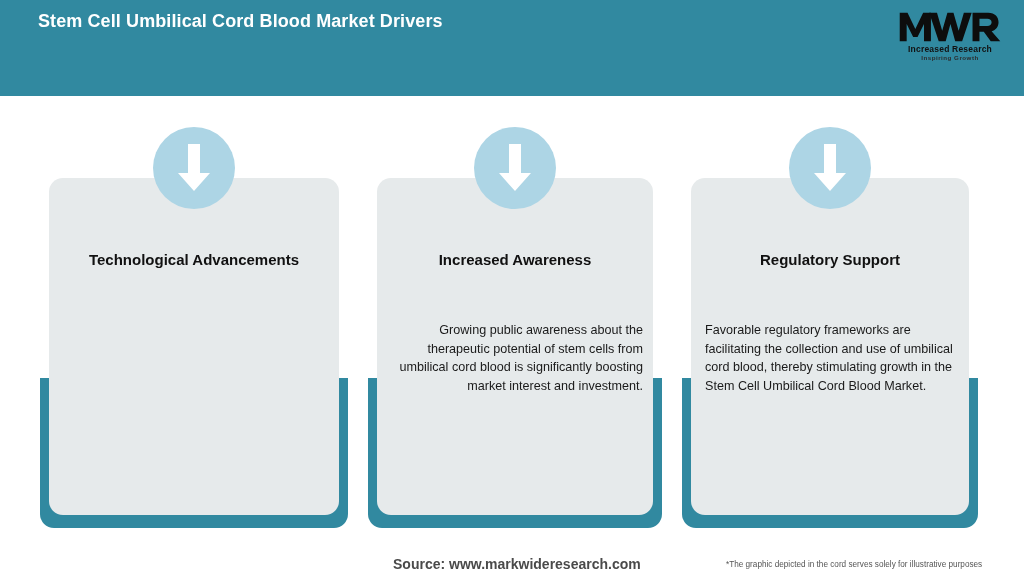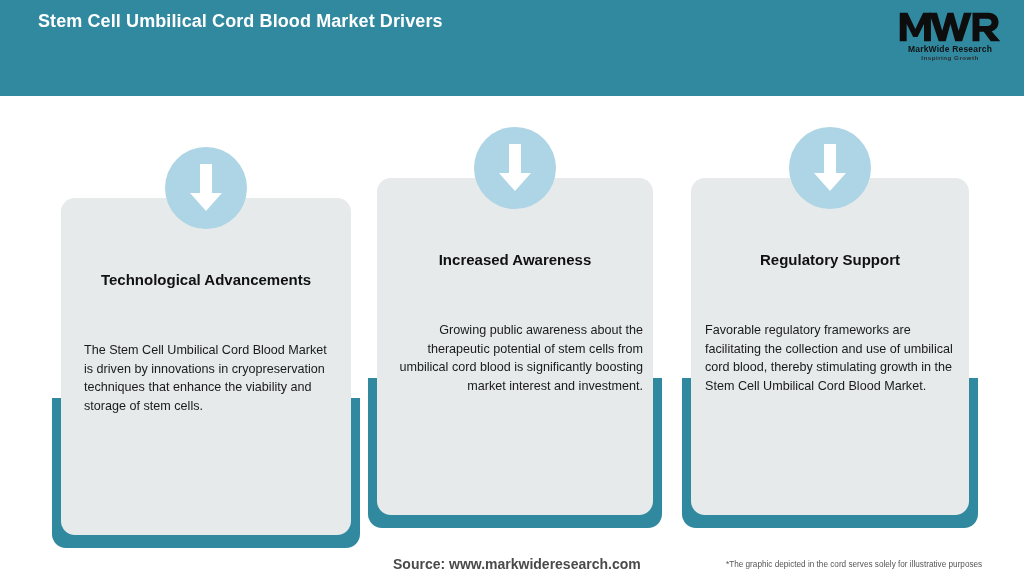--- a/index.html
+++ b/index.html
@@ -71,21 +71,21 @@
     left: 0;
     top: 96px;
     width: 1024px;
     height: 480px;
   }
   .card-unit {
     position: absolute;
     top: 0;
     height: 460px;
   }
-  .card-unit.c0 { left: 52px;  width: 308px; margin-top: 20px; }
+  .card-unit.c0 { left: 40px;  width: 308px; }
   .card-unit.c1 { left: 368px; width: 294px; }
   .card-unit.c2 { left: 682px; width: 296px; }
 
   
   .frame {
     position: absolute;
     left: 0;
     bottom: 28px;
     width: 100%;
     height: 150px;
@@ -175,32 +175,31 @@
     <svg class="logo-mark" viewBox="0 0 120 38">
       <g fill="#0d0d0d">
 
         <path d="M2 36 L2 3 L11 3 L20 22 L29 3 L38 3 L38 36 L30 36 L30 16 L22.5 31 L17.5 31 L10 16 L10 36 Z"></path>
 
         <path d="M36 3 L45 3 L51 24 L57 3 L64 3 L70 24 L76 3 L85 3 L74 36 L66 36 L60.5 16 L55 36 L47 36 Z"></path>
 
         <path d="M86 3 L104 3 C112 3 116 8 116 14 C116 19 113 23 108 24.5 L118 36 L107 36 L99 25 L94 25 L94 36 L86 36 Z M94 10 L94 18.5 L103 18.5 C106 18.5 108 17 108 14.2 C108 11.5 106 10 103 10 Z"></path>
       </g>
     </svg>
-    <div class="logo-name">MarkWide Research</div>
+    <div class="logo-name">Increased Research</div>
     <div class="logo-tag">Inspiring Growth</div>
   </div>
 </div>
 
 <div class="cards">
 
   <div class="card-unit c0">
     <div class="frame"></div>
     <div class="card">
       <div class="card-title">Technological Advancements</div>
-      <div class="card-body">The Stem Cell Umbilical Cord Blood Market is driven by innovations in cryopreservation techniques that enhance the viability and storage of stem cells.</div>
     </div>
     <div class="circle">
       <svg width="34" height="48" viewBox="0 0 34 48">
         <path d="M11 0 H23 V29 H33 L17 47 L1 29 H11 Z" fill="#ffffff"></path>
       </svg>
     </div>
   </div>
 
   <div class="card-unit c1">
     <div class="frame"></div>

